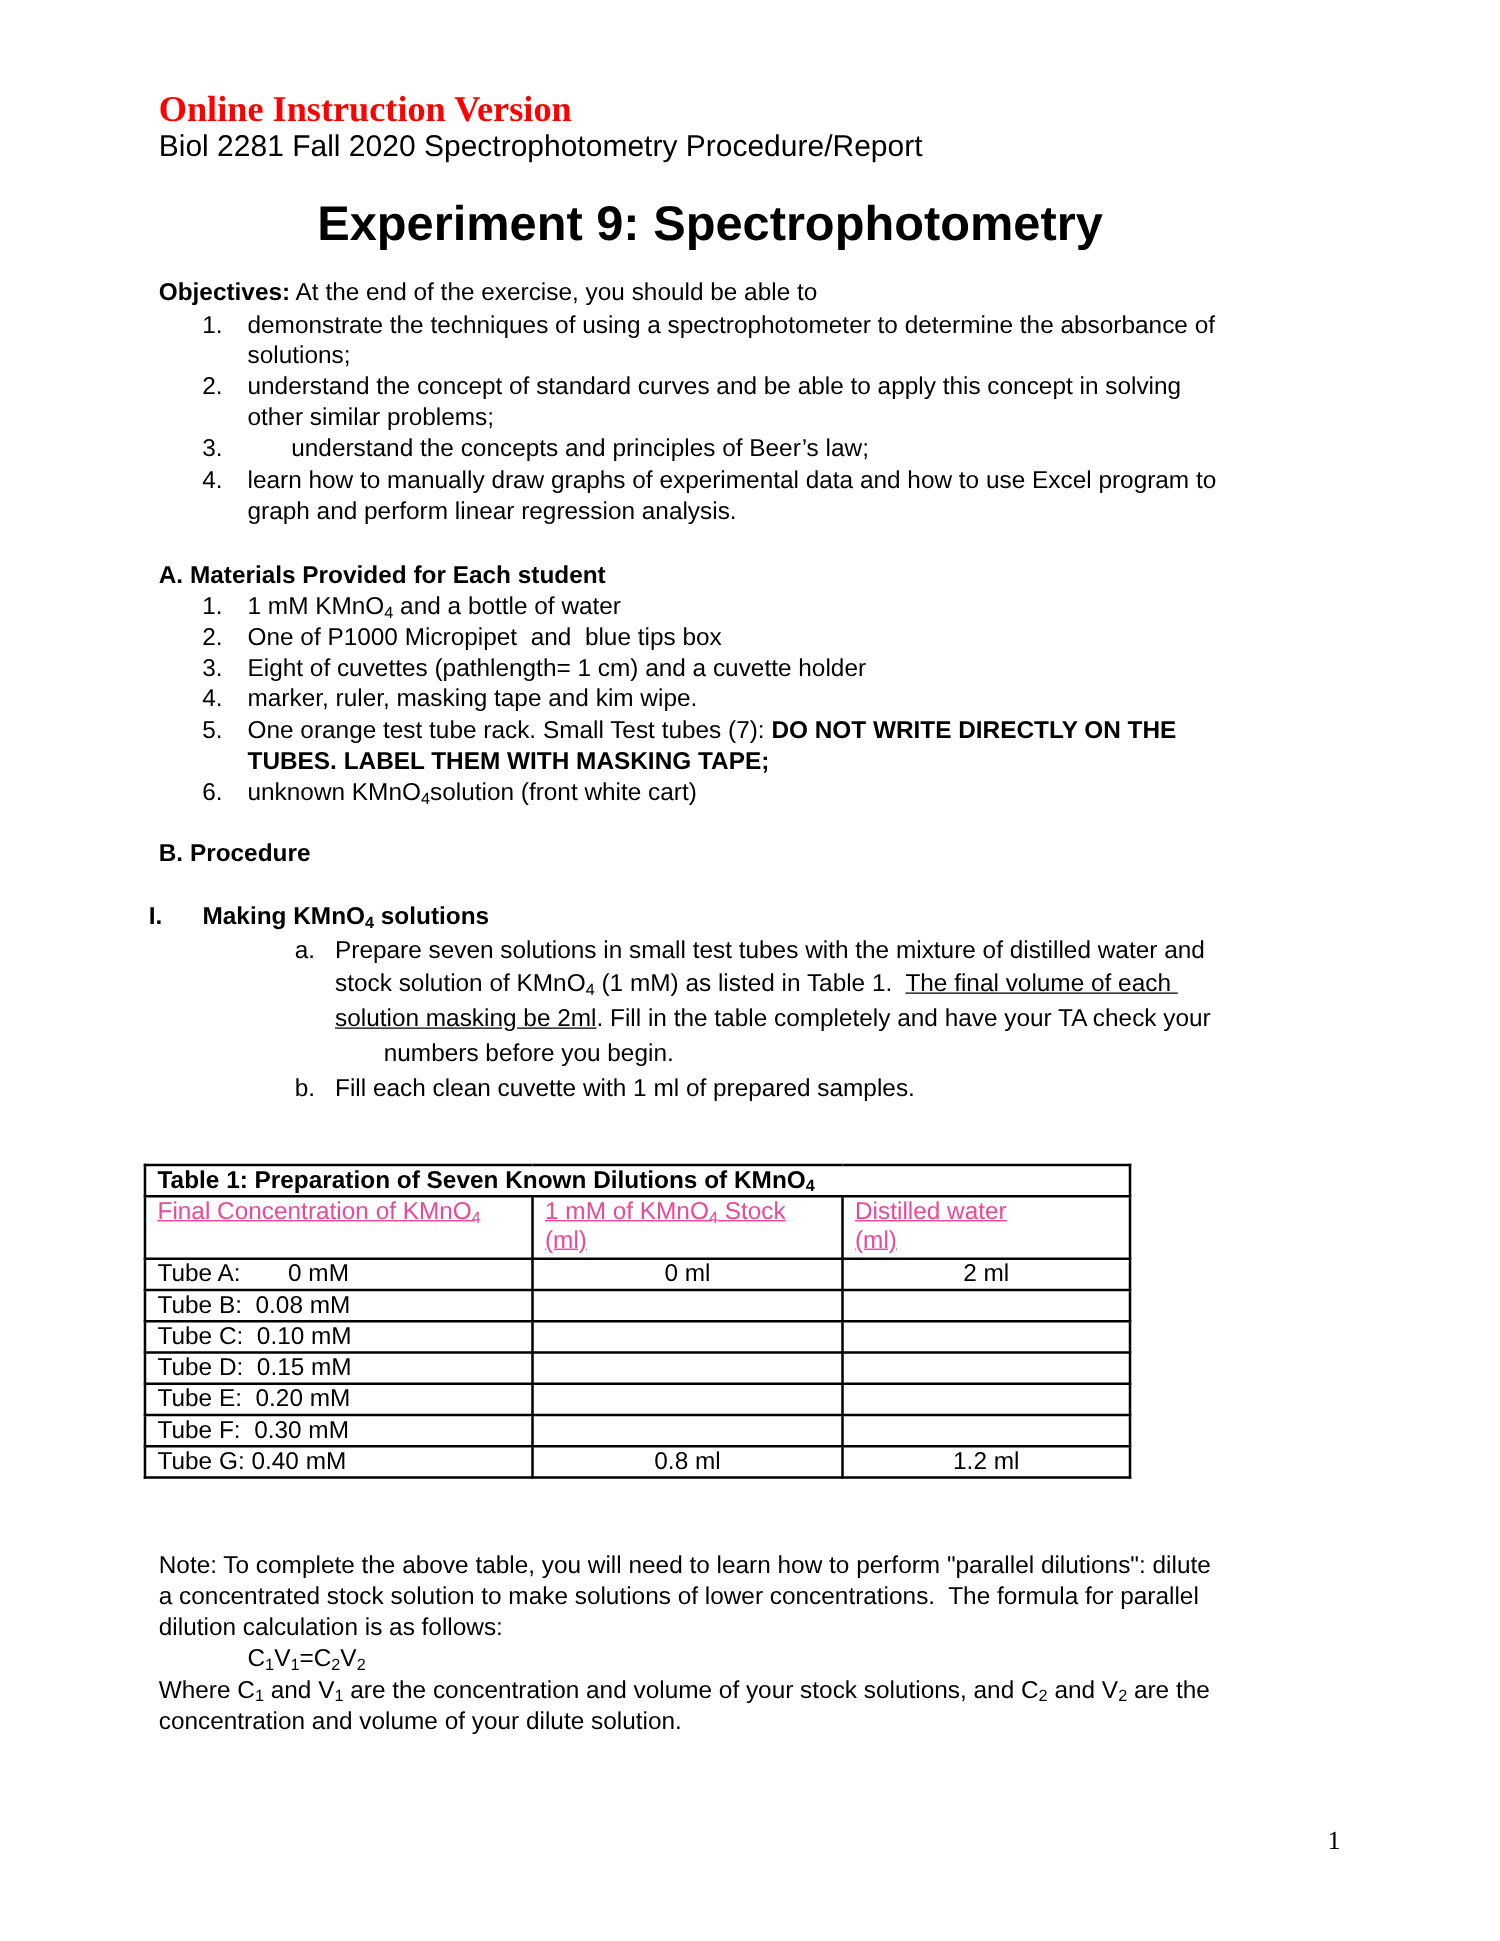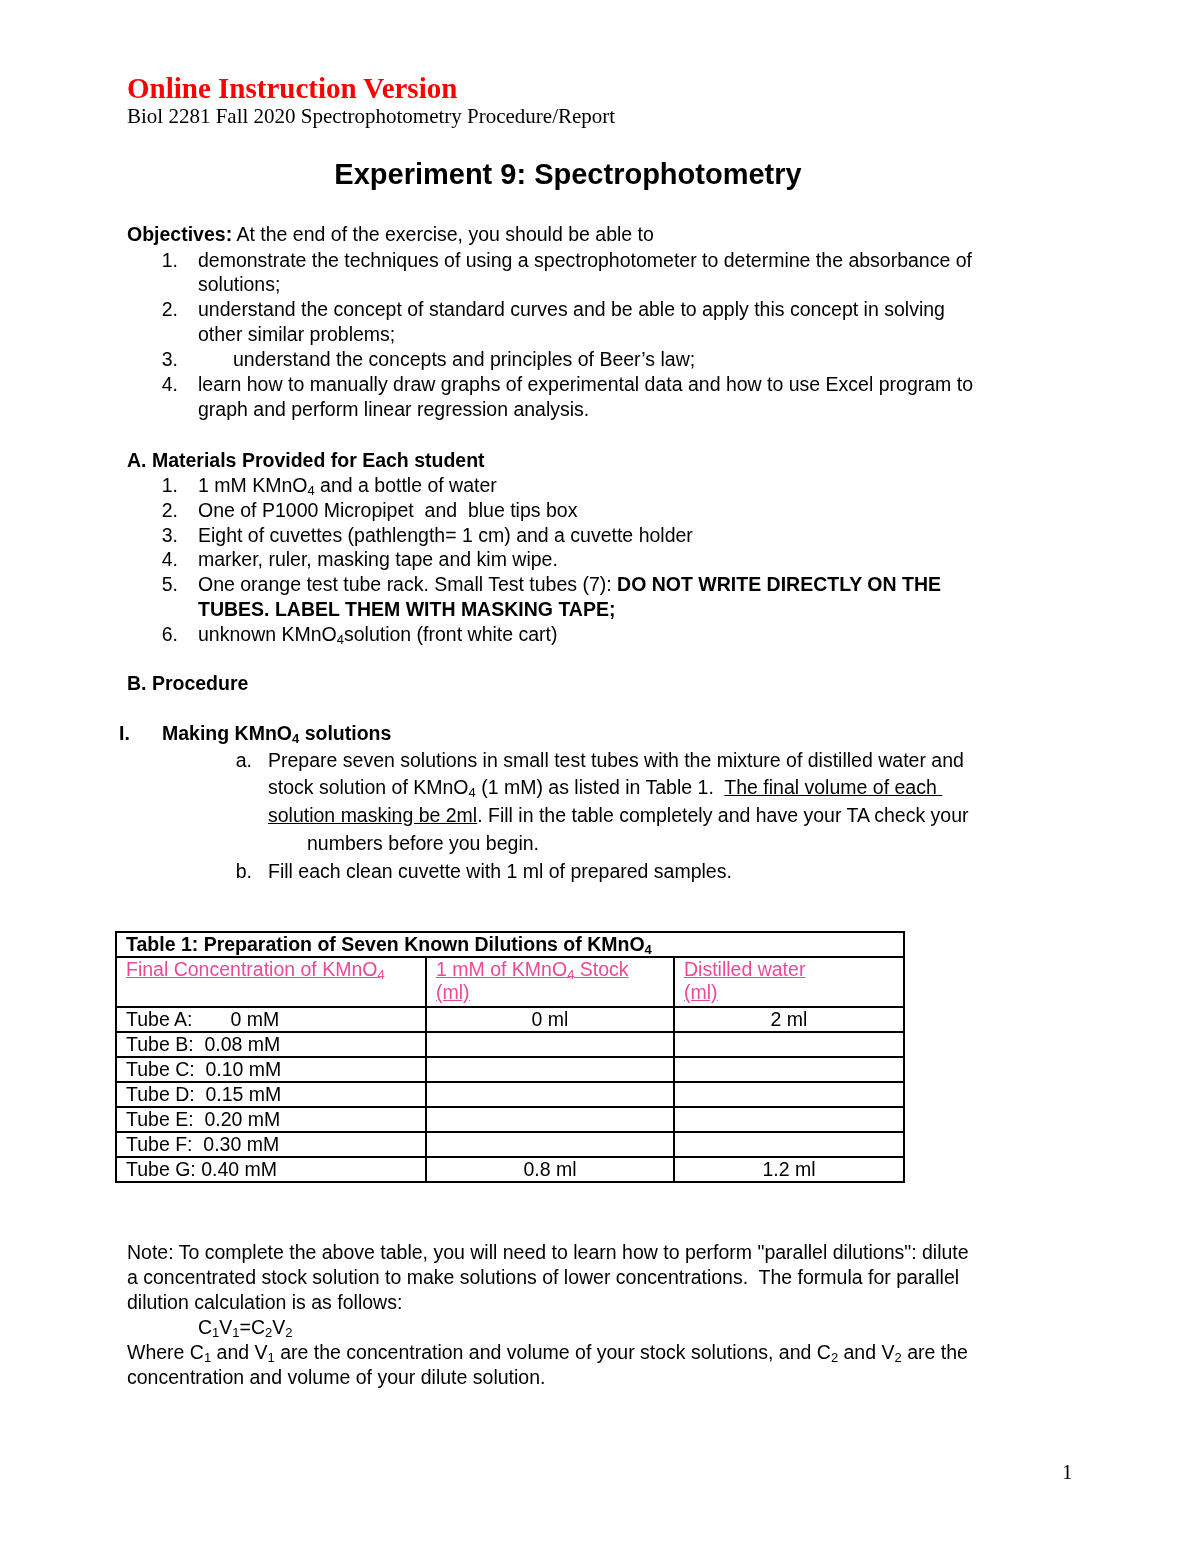--- a/index.html
+++ b/index.html
@@ -1,20 +1,20 @@
 <!DOCTYPE html>
 <html><head>
 <meta charset="utf-8">
 <style>
   html, body { margin: 0; padding: 0; background: #ffffff; }
   body { width: 1200px; height: 1553px; position: relative; overflow: hidden; color: #000; font-family: "Liberation Sans", sans-serif; }
   .abs { position: absolute; }
   .online { left: 127px; top: 72px; font-size: 29px; font-weight: bold; color: #ff0000; font-family: "Liberation Serif", serif; }
-  .course { left: 127px; top: 104px; font-size: 21px; font-family: Liberation Serif, serif; }
-  .title { left: 0; width: 1136px; text-align: center; top: 158px; font-size: 29px; font-weight: bold; }
+  .course { left: 127px; top: 104px; font-size: 24px; font-family: Liberation Sans, sans-serif; }
+  .title { left: 0; width: 1136px; text-align: center; top: 158px; font-size: 39px; font-weight: bold; }
   .txt { font-size: 19.5px; line-height: 25px; white-space: nowrap; }
   .b { font-weight: bold; }
   .u { text-decoration: underline; }
   .num { position: absolute; width: 30px; text-align: right; }
   .li { position: absolute; }
   sub.s { font-size: 13px; vertical-align: -3px; line-height: 0; }
   
   .tbl { position: absolute; left: 115px; top: 931px; width: 790px; border-collapse: collapse; font-size: 19.5px; }
   .tbl td { border: 2px solid #000; padding: 0 9px; height: 22px; line-height: 23px; vertical-align: top; }
   .tbl .cap { font-weight: bold; }

